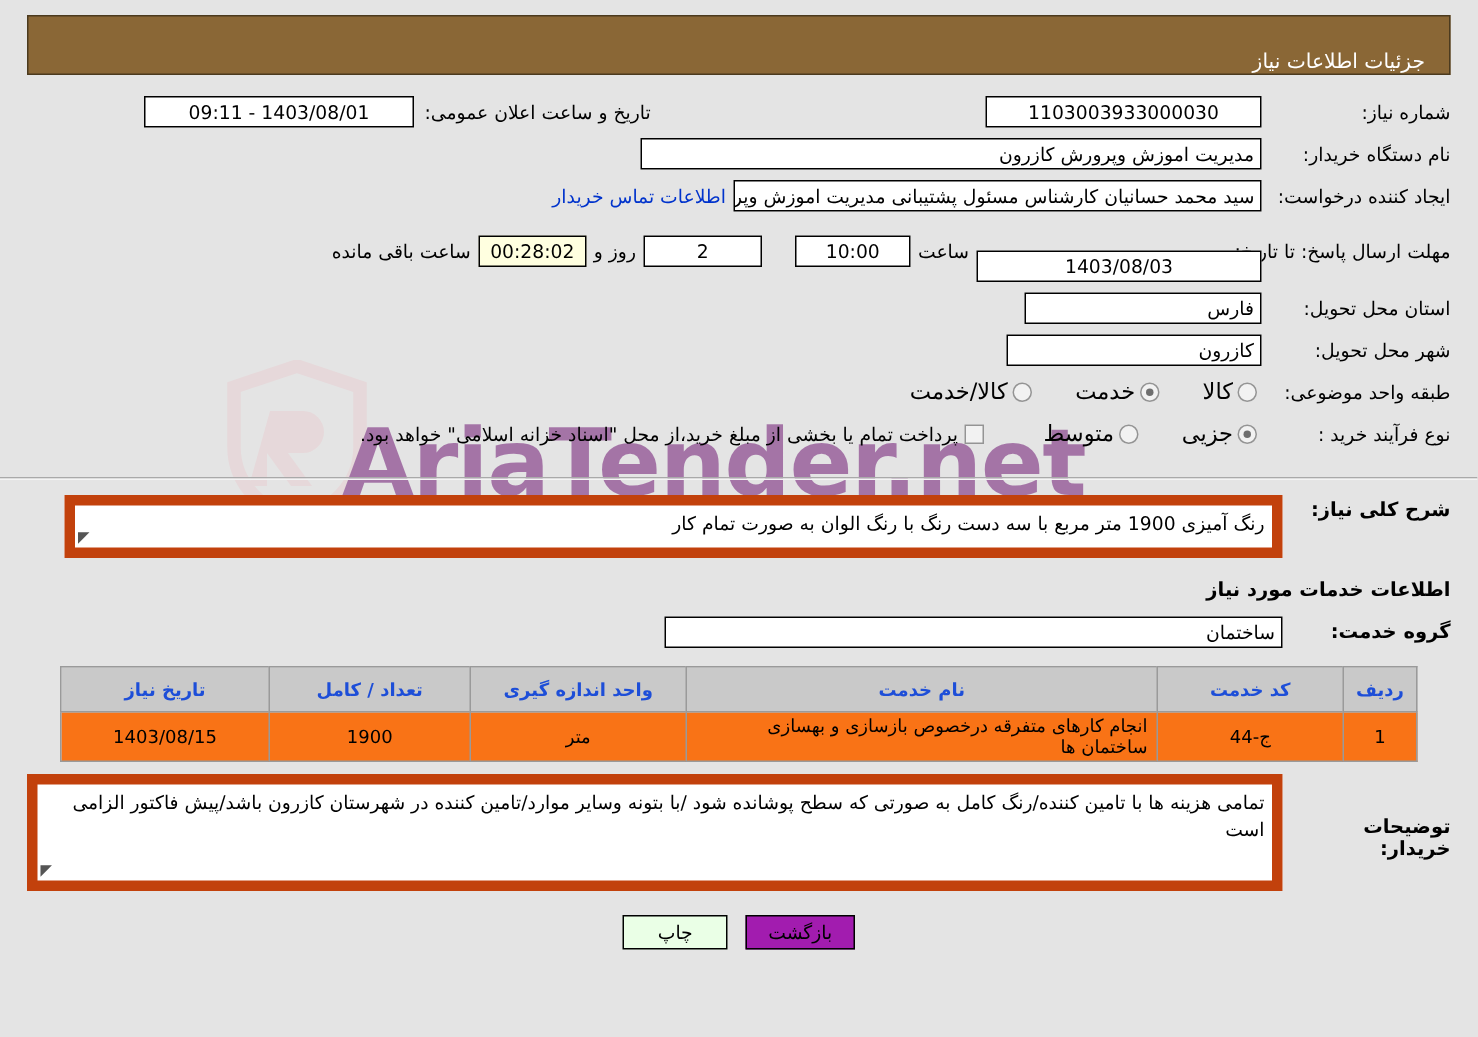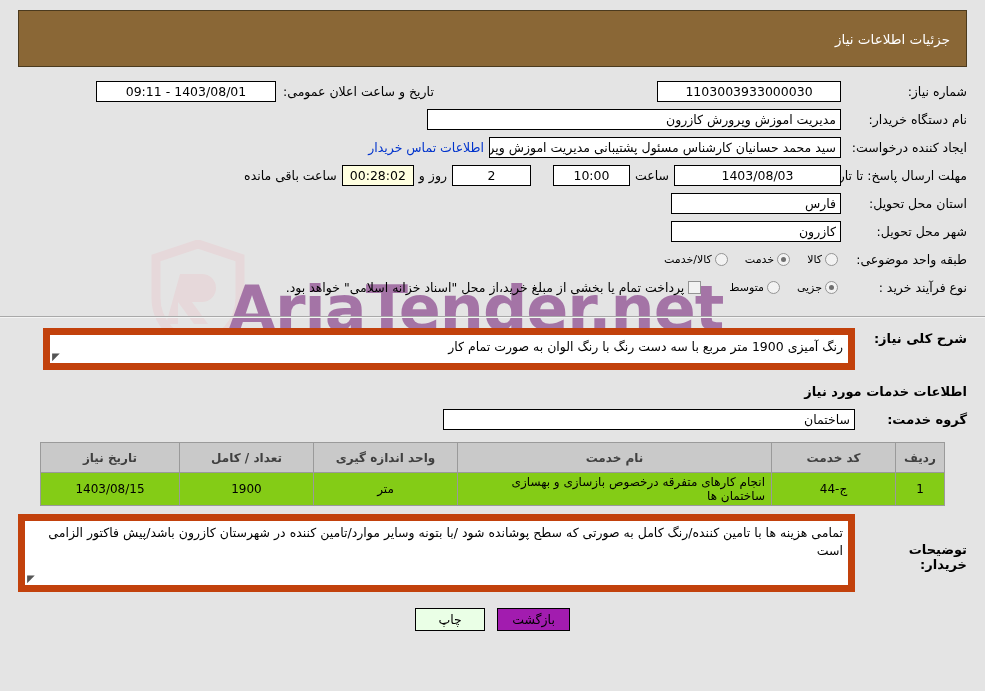--- a/index.html
+++ b/index.html
@@ -49,26 +49,26 @@
   }
 
   
   .page {
     position: relative;
     z-index: 2;
     padding: 0;
   }
   .titlebar {
     margin: 10px 18px 0 18px;
-    height: 57px;
+    height: 40px;
     background: #8a6736;
     border: 1px solid #4b3a1e;
     box-sizing: border-box;
     display: flex;
-    align-items: center;
+    align-items: flex-end;
     justify-content: flex-start;
     padding: 0 16px;
   }
   .titlebar .t {
     color: #ffffff;
     font-size: 13.5px;
   }
 
   
   .panel {
@@ -110,25 +110,25 @@
     text-align: center;
     white-space: nowrap;
     overflow: hidden;
   }
   .inp.rtl-text { text-align: right; }
   .inp.yellow { background: #ffffe0; }
 
   .w-need   { width: 184px; }
   .w-org    { width: 414px; }
   .w-creator{ width: 352px; }
-  .w-date   { width: 167px; }
+  .w-date   { width: 190px; margin-top: 20px; }
   .w-time   { width: 77px; }
   .w-days   { width: 79px; }
   .w-clock  { width: 72px; }
-  .w-prov   { width: 170px; padding-left: 28px; }
+  .w-prov   { width: 158px; padding-left: 28px; }
   .w-city   { width: 170px; }
   .w-anndate{ width: 180px; }
   .w-group  { width: 412px; }
 
   .spacer-s { width: 7px; flex: none; }
   .gap { flex: 1 1 auto; }
   .mini { font-size: 12.5px; white-space: nowrap; padding: 0 5px; }
   .link {
     color: #0033cc;
     font-size: 12.5px;
@@ -153,24 +153,24 @@
   .radio.on::after {
     content: "";
     position: absolute;
     left: 3px; top: 3px;
     width: 5px; height: 5px;
     border-radius: 50%;
     background: #6f6f6f;
   }
   .radio-group { display: flex; align-items: center; }
   .radio-item {
-    display: flex; 
-    margin-left: 14px;
+    display: flex; align-items: center;
+    margin-left: 26px;
     white-space: nowrap;
-    font-size: 11px;
+    font-size: 15px;
   }
   .cbox {
     width: 13px; height: 13px;
     border: 1px solid #949494;
     background: #f2f2f2;
     display: inline-block;
     box-sizing: border-box;
     vertical-align: middle;
     flex: none;
     margin: 0 4px;
@@ -251,25 +251,25 @@
     width: 905px;
     margin: 0 auto 8px auto;
     font-size: 12px;
   }
   table.items th {
     background: #c9c9c9;
     border: 1px solid #9a9a9a;
     height: 25px;
     font-weight: bold;
     font-size: 12px;
-    color: #404040;
+    color: #1d4ed8;
     padding: 2px 4px;
   }
   table.items td {
-    background: #84cc16;
+    background: #f97316;
     border: 1px solid #9a9a9a;
     height: 25px;
     text-align: center;
     padding: 2px 6px;
     font-size: 12px;
   }
   table.items td.name { text-align: right; }
 
   .notes-row { display: flex; align-items: flex-start; margin-top: 6px; }
   .notes-lbl {

